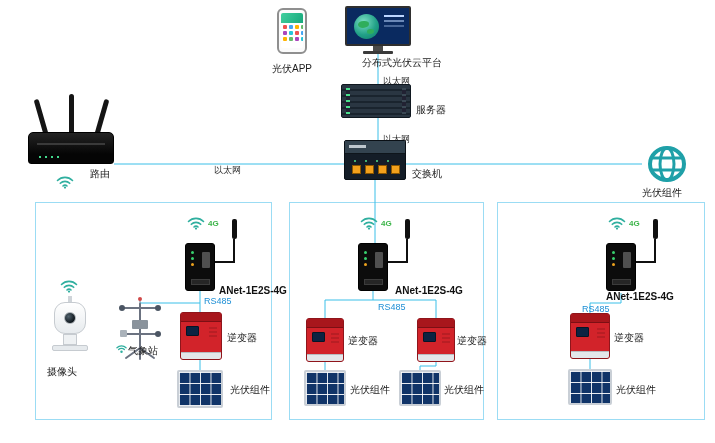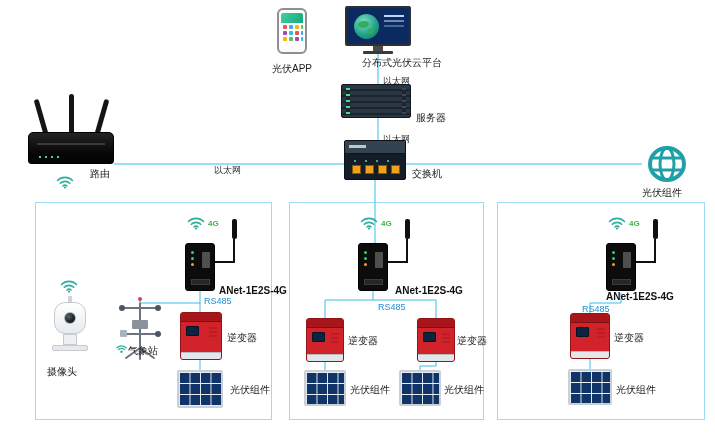--- a/index.html
+++ b/index.html
@@ -158,21 +158,21 @@
     <div class="base"></div>
   </div>
   <div class="lbl" style="left:362px;top:57px;">分布式光伏云平台</div>
 
   <div class="lbl eth" style="left:383px;top:64px;">以太网</div>
 
   <div class="server">
     <i class="rail"></i>
     <i class="rail rail2"></i>
   </div>
-  <div class="lbl" style="left:416px;top:112px;">服务器</div>
+  <div class="lbl" style="left:416px;top:104px;">服务器</div>
 
   <div class="lbl eth" style="left:383px;top:122px;">以太网</div>
 
   <div class="switch">
     <div class="band"></div>
     <div class="brand"></div>
     <div class="leds">
         <i></i>
         <i></i>
         <i></i>

